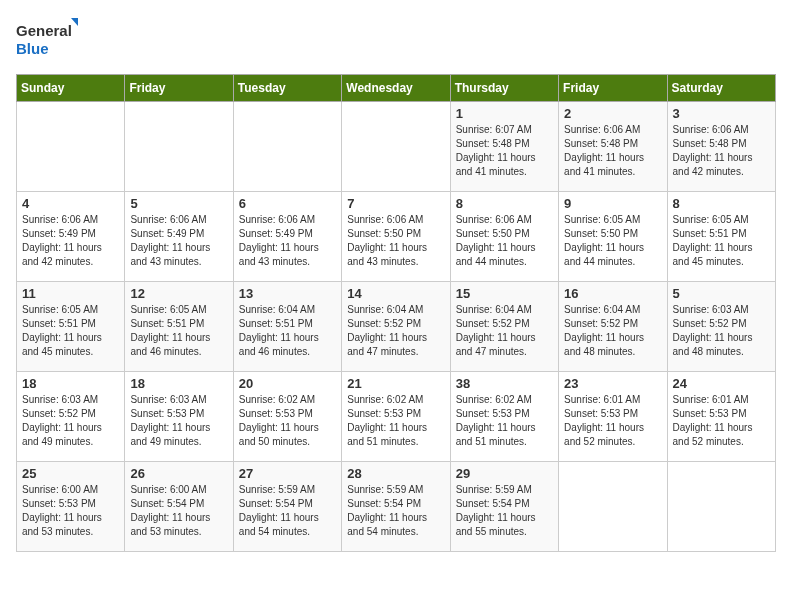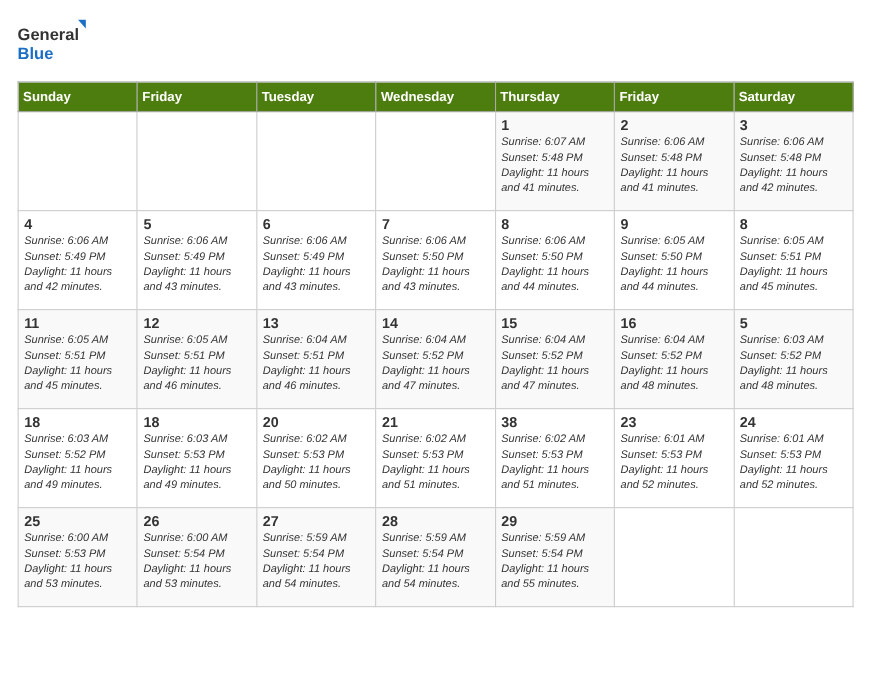--- a/index.html
+++ b/index.html
@@ -62,21 +62,20 @@
       font-size: 13px;
       font-weight: bold;
       color: #333;
       display: block;
       margin-bottom: 2px;
     }
     .day-info {
       font-size: 10px;
       color: #333;
       line-height: 1.4;
-      font-style: italic;
     }
     .empty-cell {
       background: #fff !important;
     }
   </style>
 </head>
 <body>
 
 <div class="header">
   <div class="logo">

